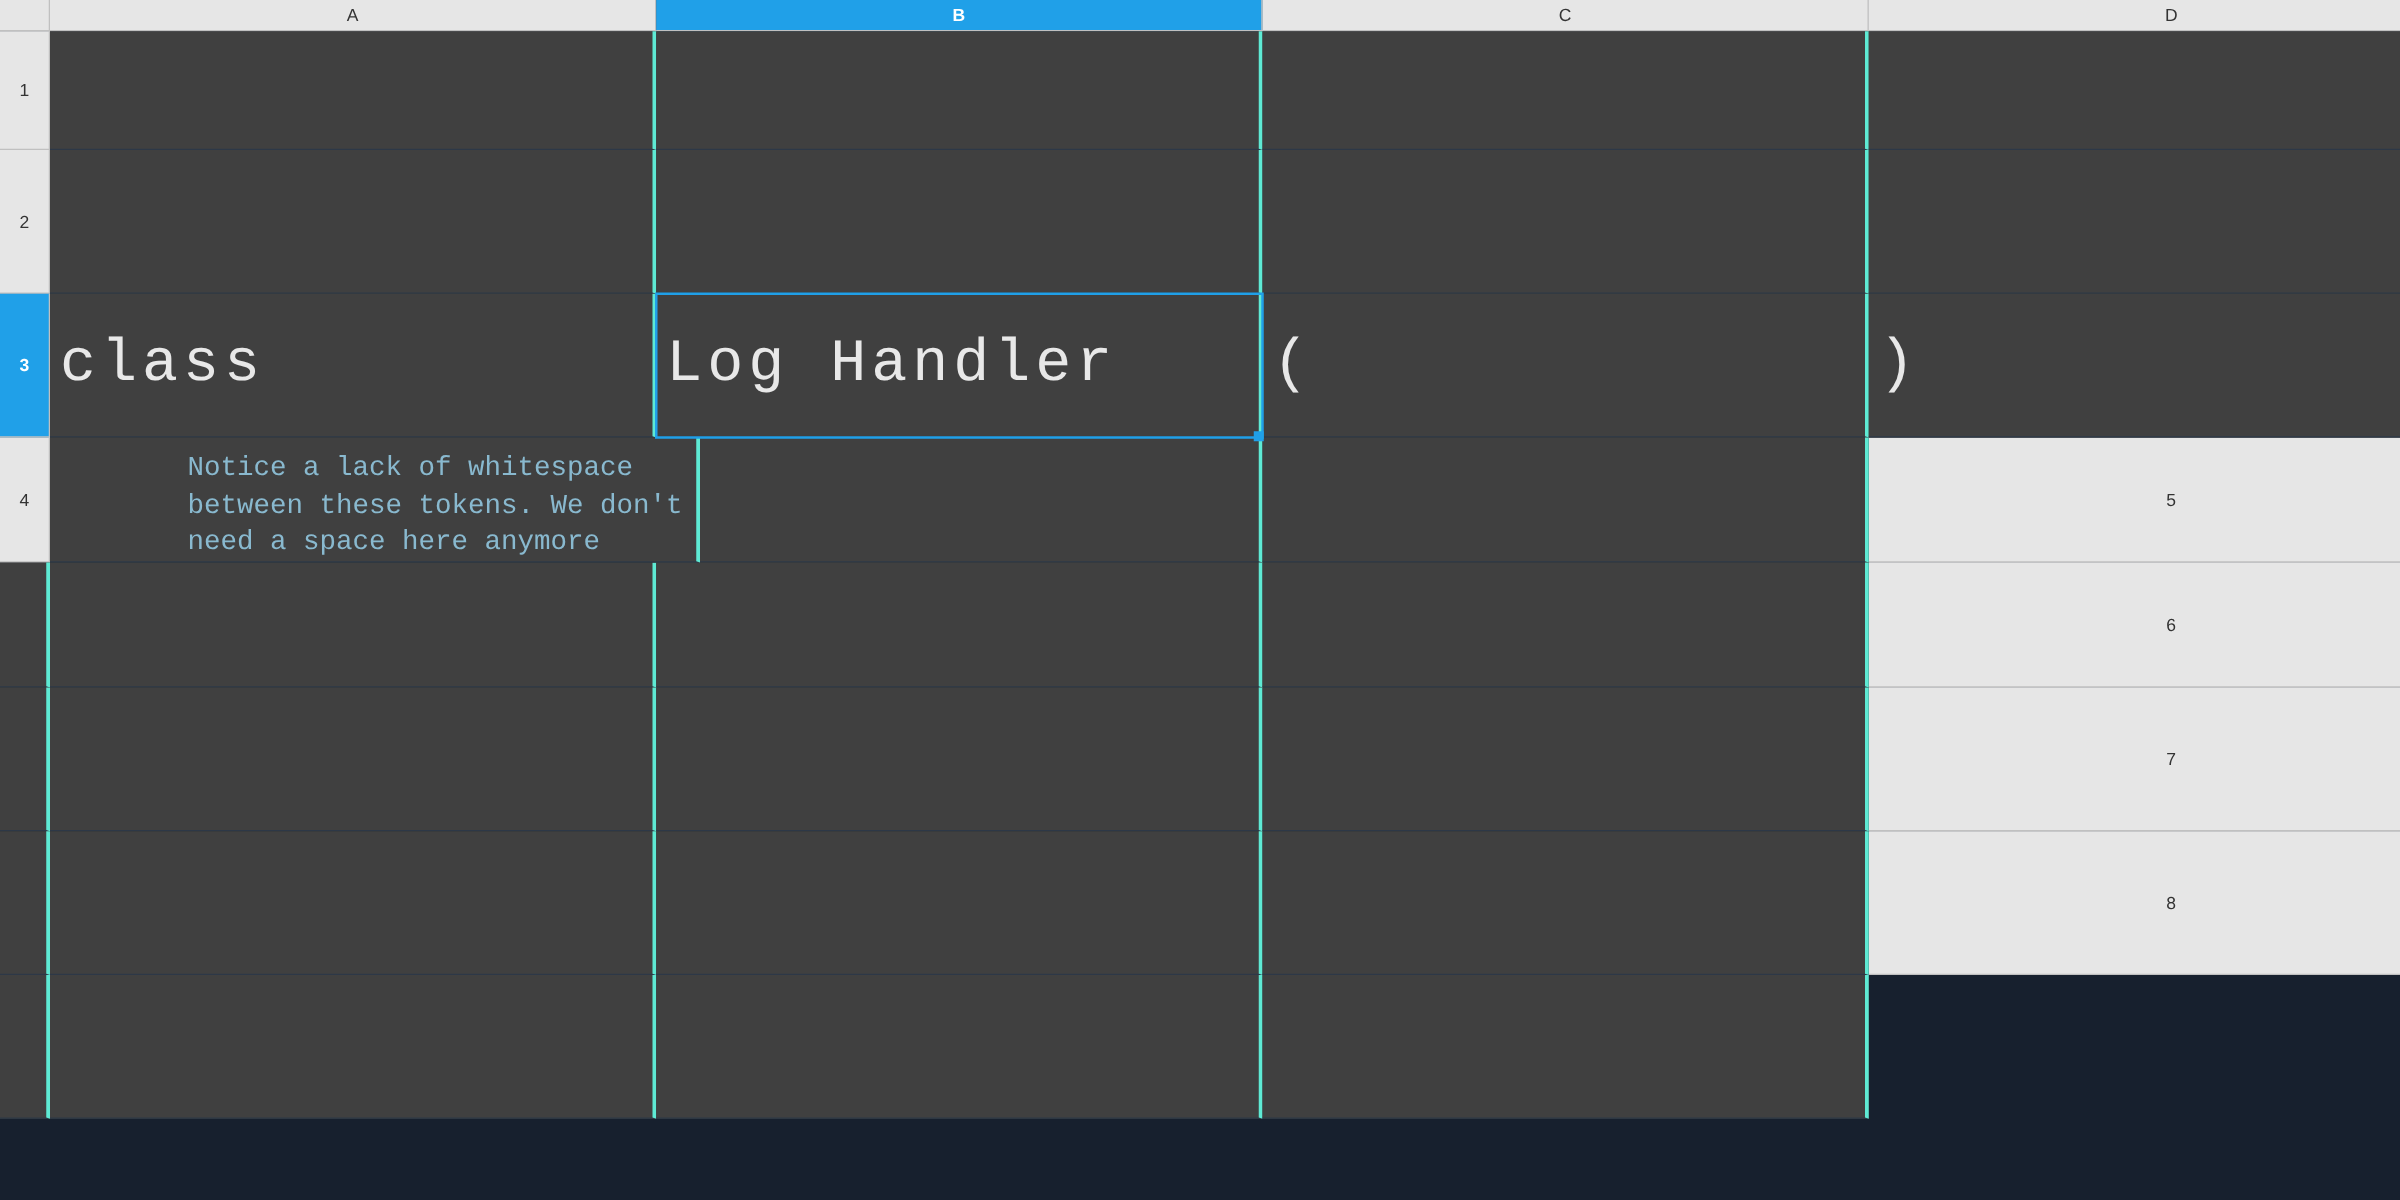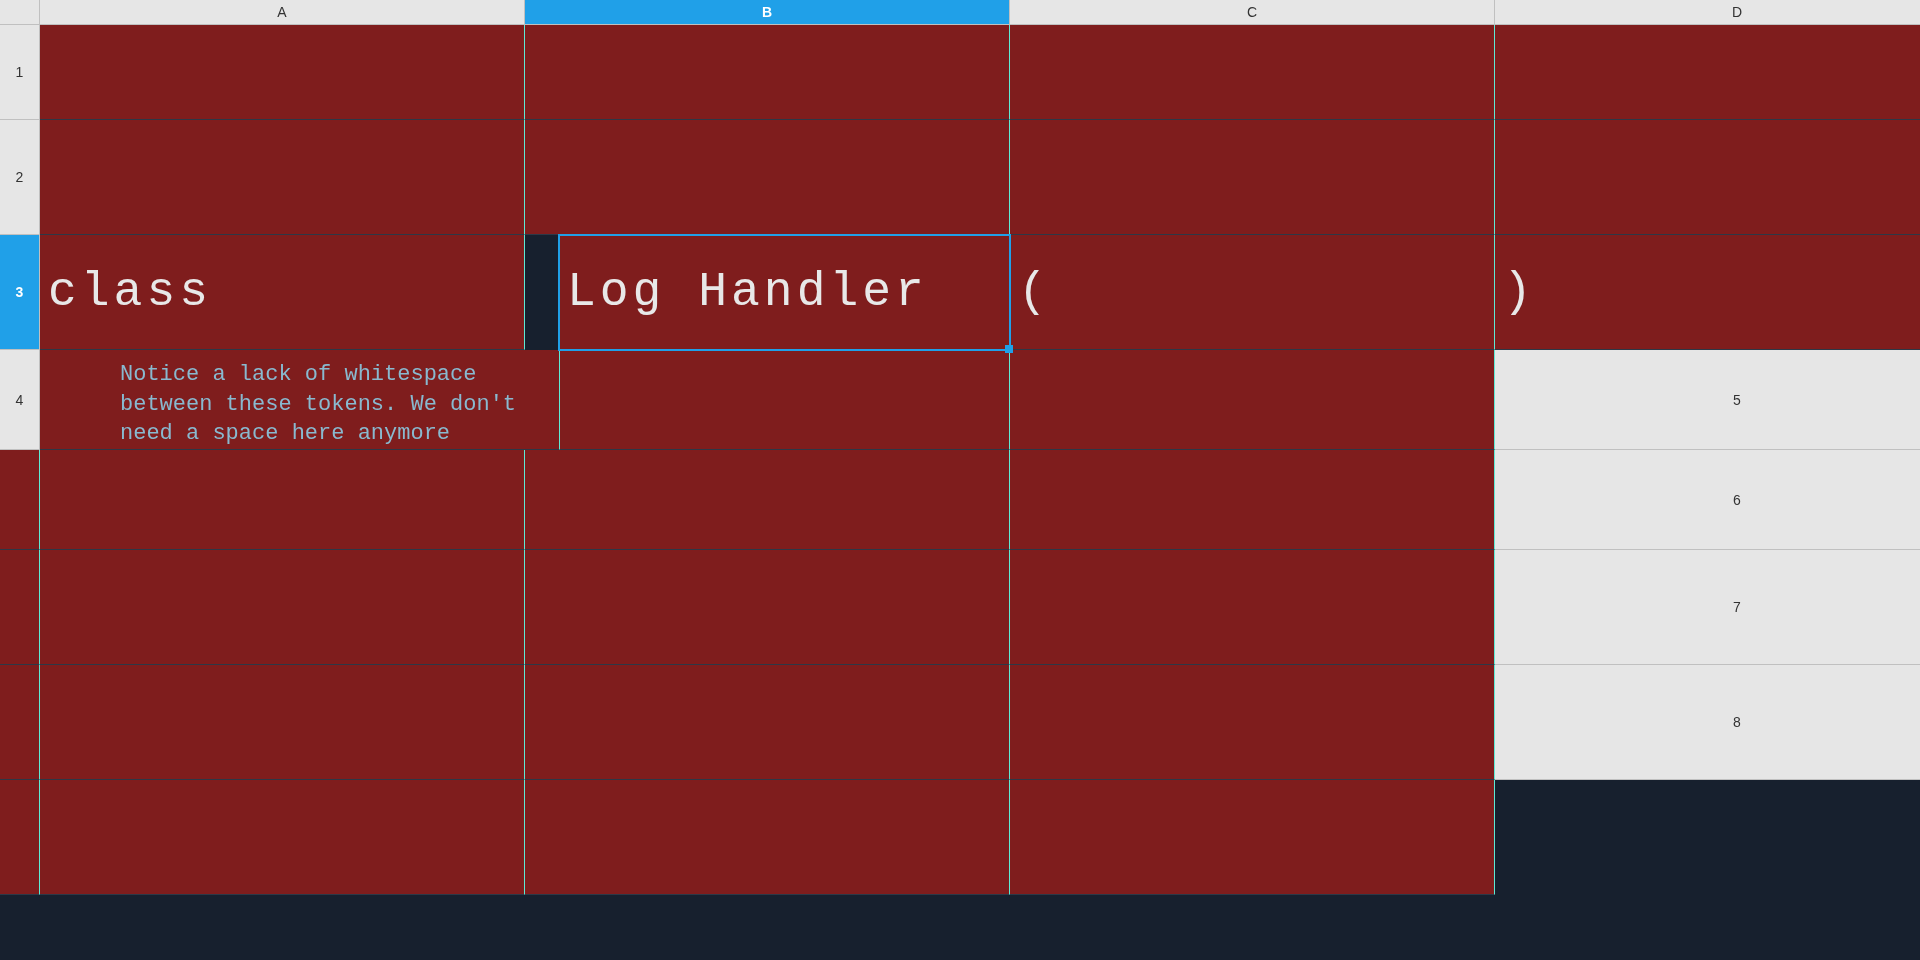--- a/index.html
+++ b/index.html
@@ -52,22 +52,22 @@
     color: #333;
     font-family: Arial, sans-serif;
   }
   .row-header.active {
     background: #20a0e8;
     color: #fff;
     font-weight: bold;
   }
   
   .cell {
-    background: #7f1d1d;
-    border-right: 1px solid #5eead4;
+    background: #404040;
+    border-right: 3px solid #5eead4;
     border-bottom: 1px solid #2d3847;
     position: relative;
     display: flex;
     align-items: center;
     padding-left: 8px;
     font-size: 48px;
     color: #e8e8e8;
     white-space: nowrap;
     overflow: visible;
   }
@@ -86,21 +86,21 @@
     background: #20a0e8;
     z-index: 6;
   }
   .annot-blue {
     font-size: 22px;
     color: #89b9cf;
     line-height: 1.35;
     white-space: normal;
     padding-top: 10px;
     align-items: flex-start;
-    padding-left: 80px;
+    padding-left: 110px;
     width: 520px;
     overflow: visible;
     z-index: 3;
   }
   .annot-yellow {
     font-size: 40px;
     color: #e9c995;
     line-height: 1.7;
     white-space: normal;
     padding-top: 20px;
@@ -131,21 +131,21 @@
   <div class="cell"></div>
 
   <div class="row-header">2</div>
   <div class="cell"></div>
   <div class="cell"></div>
   <div class="cell"></div>
   <div class="cell"></div>
 
   <div class="row-header active">3</div>
   <div class="cell" style="letter-spacing:4px;">class</div>
-  <div class="cell selected" style="letter-spacing:4px;margin-left:34px;">Log Handler</div>
+  <div class="cell selected" style="letter-spacing:4px;">Log Handler</div>
   <div class="cell">(</div>
   <div class="cell">)</div>
 
   <div class="row-header">4</div>
   <div class="cell annot-blue">Notice a lack of whitespace between these tokens. We don't need a space here anymore</div>
   <div class="cell"></div>
   <div class="cell"></div>
 
   <div class="row-header">5</div>
   <div class="cell no-overflow"></div>

